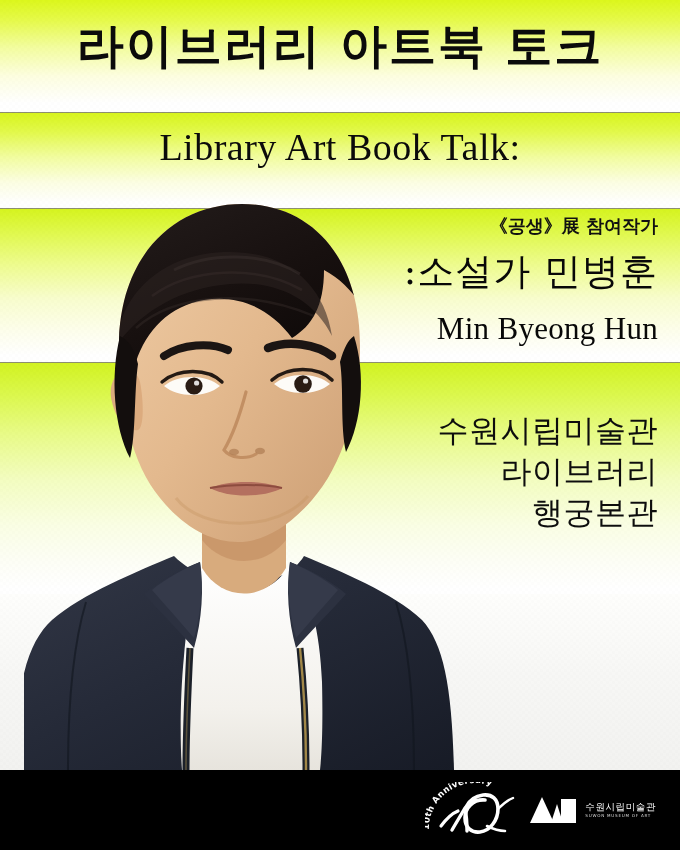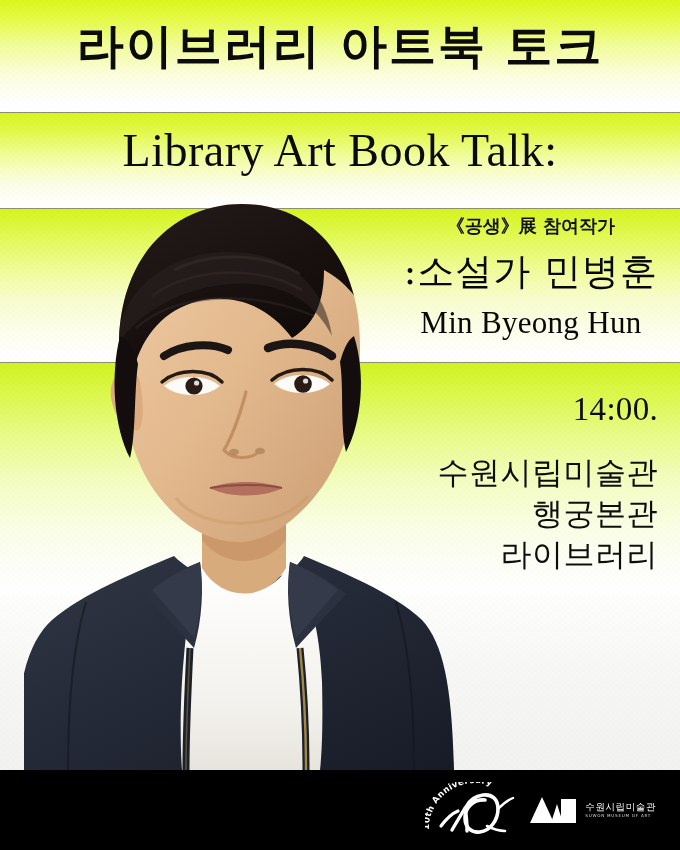--- a/index.html
+++ b/index.html
@@ -56,31 +56,31 @@
     position:absolute;z-index:3;left:0;top:22px;width:100%;
     text-align:center;color:#0b0b0b;
     font-family:"DejaVu Serif", serif;
     font-size:47px;font-weight:700;letter-spacing:2px;line-height:1;
     white-space:nowrap;
   }
   .title-en{
     position:absolute;z-index:3;left:0;top:128px;width:100%;
     text-align:center;color:#0b0b0b;
     font-family:"Liberation Serif", serif;
-    font-size:46px;font-weight:400;letter-spacing:.5px;line-height:1;
+    font-size:38px;font-weight:400;letter-spacing:.5px;line-height:1;
     white-space:nowrap;
   }
 
-  .artist-block{position:absolute;z-index:3;right:22px;top:216px;text-align:center;}
+  .artist-block{position:absolute;z-index:3;right:22px;top:216px;text-align:right;}
   .exh-line{color:#111;font-family:"DejaVu Sans", sans-serif;
     font-size:18px;font-weight:700;letter-spacing:0px;line-height:1.1;white-space:nowrap;}
   .artist-ko{color:#080808;font-family:"DejaVu Serif", serif;
     font-size:37px;font-weight:400;letter-spacing:1px;line-height:1.18;margin-top:14px;white-space:nowrap;}
   .artist-en{color:#080808;font-family:"Liberation Serif", serif;
-    font-size:31px;font-weight:400;letter-spacing:.3px;line-height:1.05;margin-top:14px;white-space:nowrap;}
+    font-size:31px;font-weight:400;letter-spacing:.3px;line-height:1.05;margin-top:20px;white-space:nowrap;}
 
   .info-block{position:absolute;z-index:3;right:22px;top:388px;text-align:right;}
   .date-line{color:#0d0d0d;font-family:"Liberation Serif", serif;
     font-size:33px;letter-spacing:.3px;line-height:1.28;white-space:nowrap;}
   .venue{margin-top:22px;}
   .venue-line{color:#0d0d0d;font-family:"DejaVu Serif", serif;
     font-size:31px;letter-spacing:.5px;line-height:1.32;white-space:nowrap;}
 </style>
 </head>
 <body>
@@ -211,25 +211,24 @@
   <div class="title-ko">라이브러리 아트북 토크</div>
   <div class="title-en">Library Art Book Talk:</div>
 
   <div class="artist-block">
     <div class="exh-line">《공생》展 참여작가</div>
     <div class="artist-ko">:소설가 민병훈</div>
     <div class="artist-en">Min Byeong Hun</div>
   </div>
 
   <div class="info-block">
-    <div class="date-line">14:00.</div>
     <div class="venue">
       <div class="venue-line">수원시립미술관</div>
+      <div class="venue-line">라이브러리</div>
       <div class="venue-line">행궁본관</div>
-      <div class="venue-line">라이브러리</div>
     </div>
   </div>
 
   <div class="footer">
     <div class="logo-lockup">
 
       <div class="anniv">
         <svg viewBox="0 0 96 56" xmlns="http://www.w3.org/2000/svg">
           <defs>
             <path id="arcpath" d="M4 50 A 46 46 0 0 1 76 9"></path>

